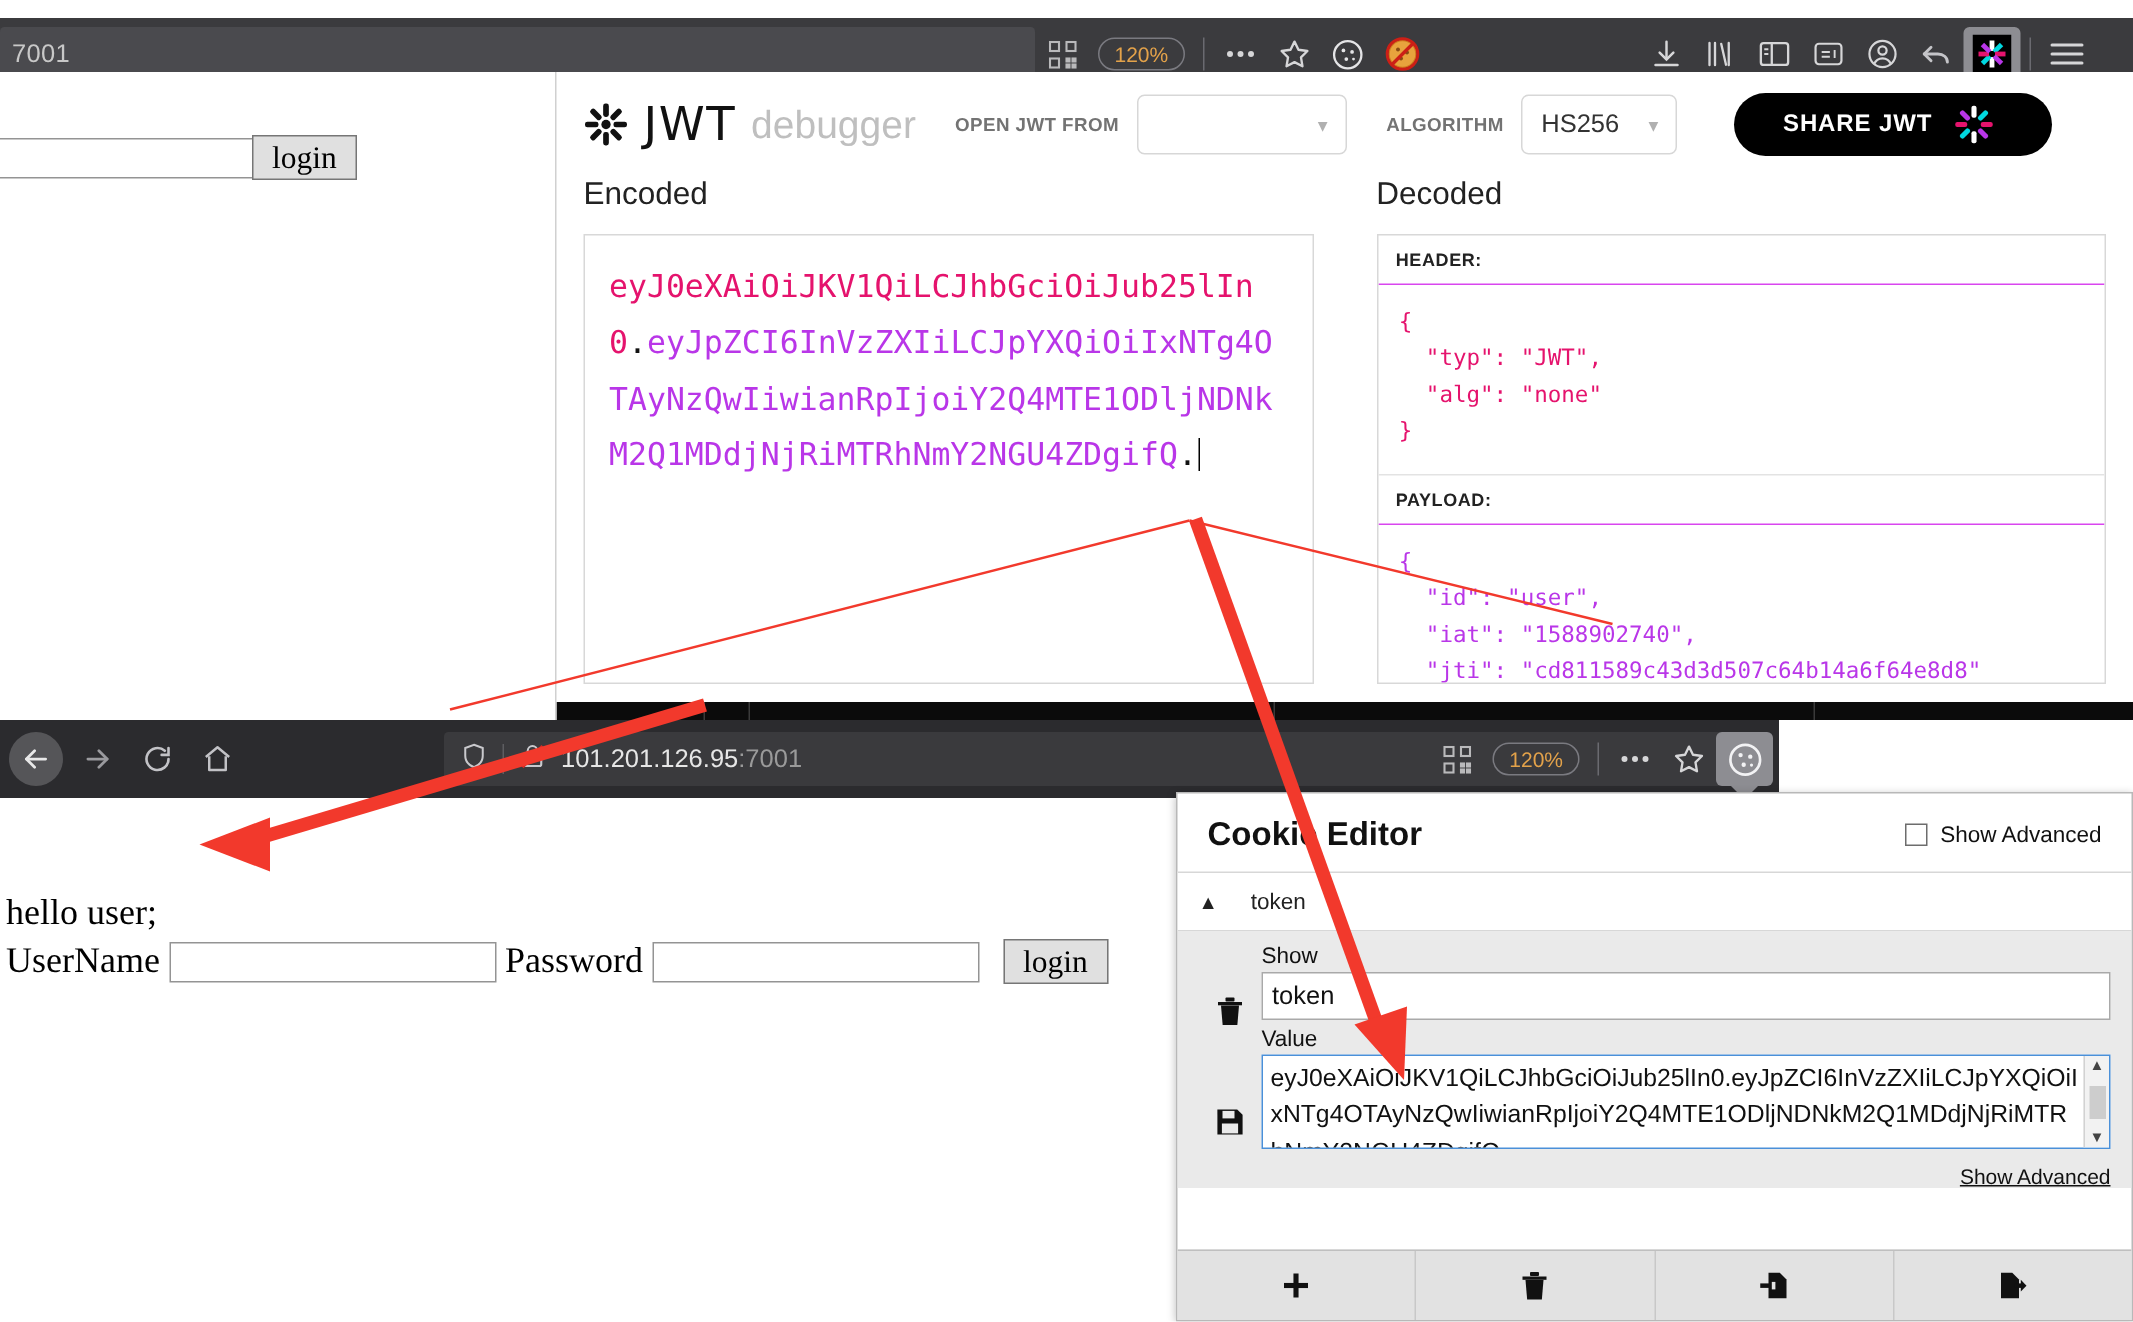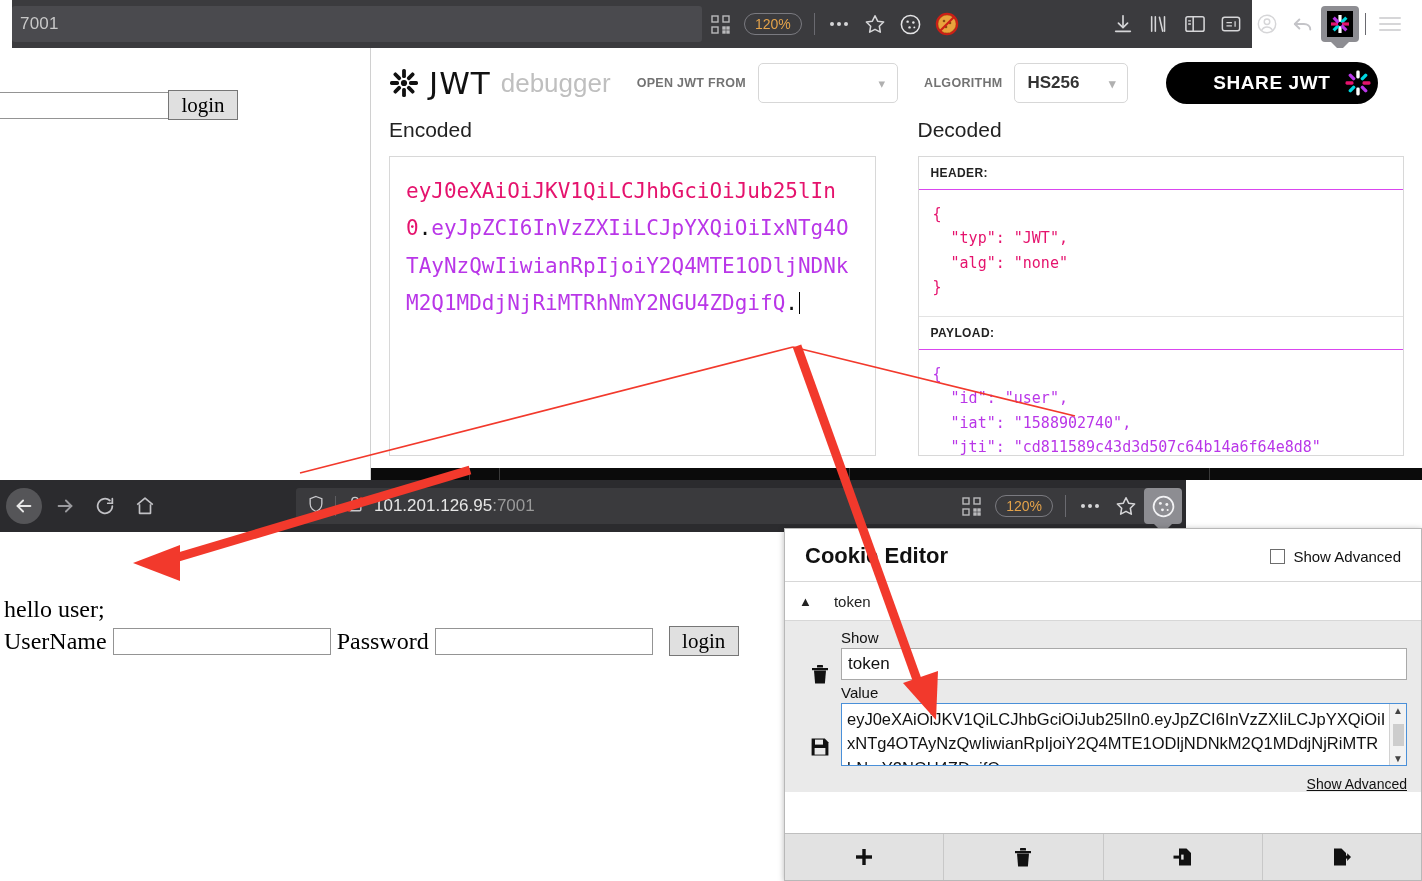--- a/index.html
+++ b/index.html
@@ -6,22 +6,22 @@
   html, body {
     width: 1422px; height: 881px;
     overflow: hidden;
     font-family: "Liberation Sans", sans-serif;
     background: #fff;
   }
   #root { position: relative; width: 1422px; height: 881px; }
 
   
   .top-chrome {
-    position: absolute; left: 0; top: 0; width: 1240px; height: 48px;
-    background: #3b3b3e; display: flex; align-items: center; margin-left: 12px;
+    position: absolute; left: 0; top: 12px; width: 1422px; height: 48px;
+    background: #3b3b3e; display: flex; align-items: center;
   }
   .top-chrome .urlzone {
     position: absolute; left: 0; top: 6px; width: 690px; height: 36px;
     background: #4a4a4e; border-radius: 3px;
     display: flex; align-items: center; padding-left: 8px;
   }
   .url-text { color: #c8c8c8; font-size: 17px; letter-spacing: .2px; }
   .top-right-group {
     position: absolute; left: 690px; top: 6px; height: 36px;
     display: flex; align-items: center;
@@ -82,27 +82,27 @@
   .lbl-caps {
     font-size: 12.5px; font-weight: bold; letter-spacing: .3px; color: #737373;
     margin-left: 26px; white-space: nowrap;
   }
   .sel {
     margin-left: 12px; height: 40px; border: 1px solid #d7d7d7; border-radius: 5px;
     background: #fff; display: flex; align-items: center; justify-content: space-between;
     padding: 0 12px; font-size: 17px; color: #333;
   }
   .sel-open { width: 140px; }
-  .sel-alg { width: 114px; font-weight: bold; }
+  .sel-alg { width: 104px; }
   .chev { color: #b0b0b0; font-size: 13px; }
   .share-btn {
     margin-left: 38px; height: 42px; width: 212px; background: #000;
-    border-radius: 21px; color: #fff; font-size: 19px; font-weight: bold;
+    border-radius: 21px; color: #fff; font-size: 16px; font-weight: bold;
     letter-spacing: .6px; display: flex; align-items: center;
-    justify-content: flex-end; gap: 14px; padding-right: 6px;
+    justify-content: center; gap: 14px; padding-right: 6px;
   }
   .share-mark { width: 28px; height: 28px; }
 
   .cols { display: flex; padding: 0 18px; gap: 42px; }
   .col { flex: 1; }
   .col-title { font-size: 21px; color: #222; margin-bottom: 14px; }
   .enc-box {
     border: 1px solid #d8d8d8; height: 300px; padding: 16px 16px 0 16px;
     font-family: "DejaVu Sans Mono", monospace; font-size: 21px;
     line-height: 1.78; word-break: break-all; overflow: hidden;

